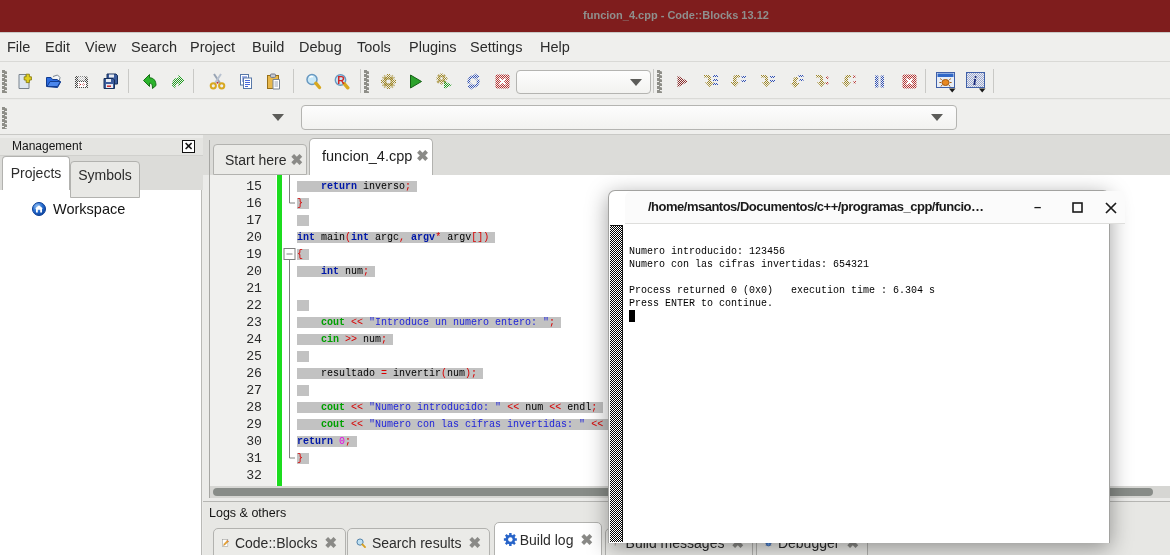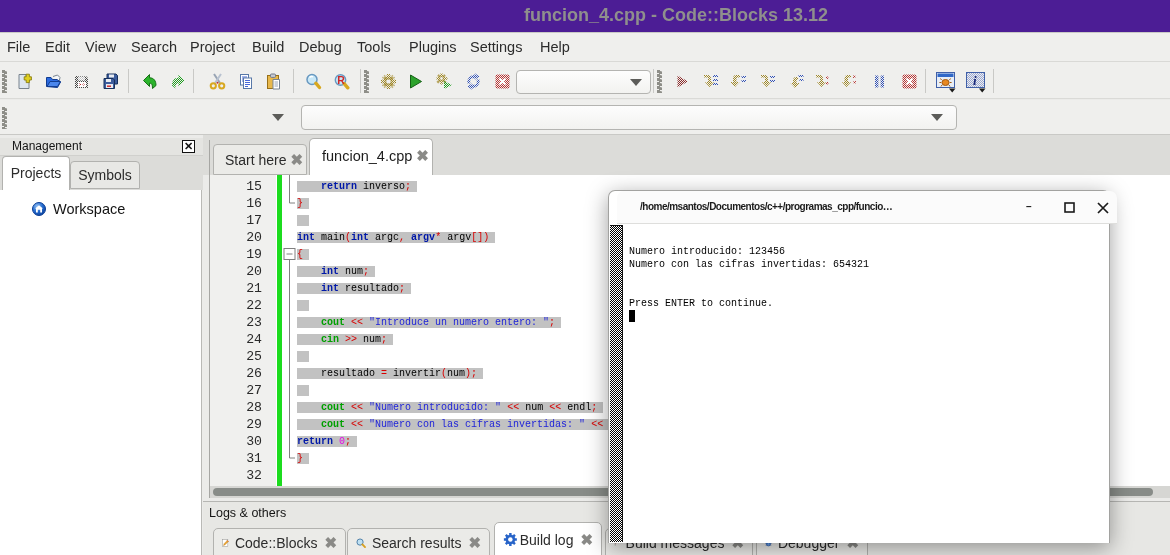--- a/index.html
+++ b/index.html
@@ -1,18 +1,18 @@
 <!DOCTYPE html>
 <html><head><meta charset="utf-8"><style>
 *{margin:0;padding:0;box-sizing:border-box}
 html,body{width:1170px;height:555px;overflow:hidden}
 body{position:relative;font-family:"Liberation Sans",sans-serif;background:#ebebe9}
 .abs{position:absolute}
 
-#titlebar{left:0;top:0;width:1170px;height:33px;background:#4c1d95;border-bottom:1px solid #c9c9c6;text-align:center;font-weight:bold;font-size:18px;color:#8f8f8d;line-height:31px;padding-left:182px}
+#titlebar{left:0;top:0;width:1170px;height:33px;background:#7f1d1d;border-bottom:1px solid #c9c9c6;text-align:center;font-weight:bold;font-size:11px;color:#8f8f8d;line-height:31px;padding-left:182px}
 #menubar{left:0;top:33px;width:1170px;height:29px;background:#efefed;border-bottom:1px solid #d9d9d6;font-size:14.5px;color:#2c2c2c}
 #menubar span{position:absolute;line-height:28px}
 #toolbar{left:0;top:62px;width:1170px;height:37px;background:#efefed;border-bottom:1px solid #dadad7}
 #comborow{left:0;top:100px;width:1170px;height:35px;background:#efefed;border-bottom:1px solid #c9c9c6}
 .grip{width:5px;background-image:radial-gradient(circle at 1.2px 1.2px,#8e8e88 34%,rgba(0,0,0,0) 42%),radial-gradient(circle at 3.8px 3.2px,#8e8e88 34%,rgba(0,0,0,0) 42%);background-size:5px 4px}
 .tsep{width:1px;background:#c9c9c6;top:69px;height:24px}
 .combo{background:linear-gradient(#fdfdfd,#f2f2f0);border:1px solid #b4b4b1;border-radius:4px}
 .carrow{position:absolute;width:0;height:0;border-left:6px solid transparent;border-right:6px solid transparent;border-top:7px solid #5c5c59}
 
 #mgmt-head{left:0;top:138px;width:203px;height:18px;background:#e4e4e1;font-size:12px;color:#141414;padding-left:12px;line-height:17px;border-bottom:1px solid #d0d0cd}
@@ -36,21 +36,21 @@
 #hthumb{left:3px;top:2px;width:940px;height:8px;background:#888c88;border-radius:4px}
 
 #logs{left:203px;top:501px;width:967px;height:54px;background:#e7e7e4;border-top:1px solid #b6b6b3}
 #logs .cap{position:absolute;left:6px;top:4px;font-size:12.5px;color:#141414}
 .ltab{position:absolute;top:26px;height:29px;background:#ebebe8;border:1px solid #b2b2af;border-radius:5px 5px 0 0;font-size:14px;color:#2c2c2c;display:flex;align-items:center;padding:0 8px;white-space:nowrap}
 .ltab.active{top:20px;height:35px;background:#fff}
 .xx{color:#8a8a87;font-weight:bold;font-size:15px;margin-left:7px}
 .xg{color:#8a8a87;font-weight:bold;font-size:15px}
 
 #term{left:608px;top:190px;width:502px;height:353px;background:#fff;border:1px solid #a2a2a0;border-bottom:none;border-radius:7px 7px 0 0;box-shadow:0 5px 22px rgba(0,0,0,.38)}
-#termtitle{position:absolute;left:8px;top:0;width:100%;height:33px;border-radius:7px 7px 0 0;background:#fbfbfb;border-bottom:1px solid #dededc;font-weight:bold;font-size:10px;letter-spacing:-0.5px;color:#1b1b1b;line-height:32px;padding-left:23px}
+#termtitle{position:absolute;left:16px;top:0;width:100%;height:33px;border-radius:7px 7px 0 0;background:#fbfbfb;border-bottom:1px solid #dededc;font-weight:bold;font-size:13px;letter-spacing:-0.5px;color:#1b1b1b;line-height:32px;padding-left:23px}
 #termbody{position:absolute;left:0;top:33px;width:500px;height:318px;background:#fff}
 #termscroll{position:absolute;left:1px;top:1px;width:13px;height:317px;border-right:1px solid #111;border-top:1px solid #111;background:#fff;background-image:conic-gradient(#000 25%,#fff 0 50%,#000 0 75%,#fff 0);background-size:2px 2px}
 .tl{position:absolute;left:20px;font-family:"Liberation Mono",monospace;font-size:10px;line-height:13px;color:#000;white-space:pre}
 .ti{position:absolute;top:11px}
 </style></head>
 <body>
 <div class="abs" id="titlebar">funcion_4.cpp - Code::Blocks 13.12</div>
 <div class="abs" id="menubar">
     <span style="left:7px">File</span>
     <span style="left:45px">Edit</span>
@@ -274,21 +274,21 @@
   <div class="carrow" style="left:272px;top:14px"></div>
   <div class="abs combo" style="left:301px;top:5px;width:656px;height:25px"></div>
   <div class="carrow" style="left:931px;top:14px"></div>
 </div>
 
 <div class="abs" id="mgmt-head">Management
   <span style="position:absolute;right:8px;top:2px;width:13px;height:13px;border:1.5px solid #111;background:#fff;line-height:11px;text-align:center;font-size:11px;font-weight:bold;color:#111">✕</span>
 </div>
 <div class="abs" id="mgmt-tabs">
   <div class="mtab" style="left:2px;top:0;width:68px;height:34px;background:#fff;border-bottom:none;line-height:32px;z-index:2">Projects</div>
-  <div class="mtab" style="left:70px;top:5px;width:70px;height:28px;background:#e8e8e5;line-height:27px;z-index:1">Symbols</div>
+  <div class="mtab" style="left:70px;top:5px;width:70px;height:37px;background:#e8e8e5;line-height:27px;z-index:1">Symbols</div>
 </div>
 <div class="abs" id="mgmt-body">
   <svg style="position:absolute;left:32px;top:12px" width="14" height="14" viewBox="0 0 14 14">
       <defs>
         <radialGradient id="wsg" cx="35%" cy="28%" r="80%">
           <stop offset="0" stop-color="#8cbcf4"></stop>
           <stop offset=".55" stop-color="#2268cc"></stop>
           <stop offset="1" stop-color="#0c3f96"></stop>
         </radialGradient>
       </defs>
@@ -331,21 +331,20 @@
     <rect x="2" y="73.5" width="11" height="11" fill="#fff"></rect>
     <path d="M4.5 79 H10.5"></path>
     <path d="M7.5 84.5 V283 H13"></path>
   </svg>
   <div class="cl" style="top:3px"><span class="sel">    <span class="k">return</span> inverso<span class="r">;</span> </span></div>
   <div class="cl" style="top:20px"><span class="sel"><span class="r">}</span> </span></div>
   <div class="cl" style="top:37px"><span class="sel">  </span></div>
   <div class="cl" style="top:54px"><span class="sel"><span class="k">int</span> main<span class="r">(</span><span class="k">int</span> argc<span class="r">,</span> <span class="k">argv</span><span class="r">*</span> argv<span class="r">[])</span> </span></div>
   <div class="cl" style="top:71px"><span class="sel"><span class="r">{</span> </span></div>
   <div class="cl" style="top:88px"><span class="sel">    <span class="k">int</span> num<span class="r">;</span> </span></div>
-  <div class="cl" style="top:105px"><span class="sel">    <span class="k">int</span> resultado<span class="r">;</span> </span></div>
   <div class="cl" style="top:122px"><span class="sel">  </span></div>
   <div class="cl" style="top:139px"><span class="sel">    <span class="g">cout</span> <span class="r">&lt;&lt;</span> <span class="s">"Introduce un numero entero: "</span><span class="r">;</span> </span></div>
   <div class="cl" style="top:156px"><span class="sel">    <span class="g">cin</span> <span class="r">&gt;&gt;</span> num<span class="r">;</span> </span></div>
   <div class="cl" style="top:173px"><span class="sel">  </span></div>
   <div class="cl" style="top:190px"><span class="sel">    resultado <span class="r">=</span> invertir<span class="r">(</span>num<span class="r">);</span> </span></div>
   <div class="cl" style="top:207px"><span class="sel">  </span></div>
   <div class="cl" style="top:224px"><span class="sel">    <span class="g">cout</span> <span class="r">&lt;&lt;</span> <span class="s">"Numero introducido: "</span> <span class="r">&lt;&lt;</span> num <span class="r">&lt;&lt;</span> endl<span class="r">;</span> </span></div>
   <div class="cl" style="top:241px"><span class="sel">    <span class="g">cout</span> <span class="r">&lt;&lt;</span> <span class="s">"Numero con las cifras invertidas: "</span> <span class="r">&lt;&lt;</span> resultado <span class="r">&lt;&lt;</span> endl<span class="r">;</span> </span></div>
   <div class="cl" style="top:258px"><span class="sel"><span class="k">return</span> <span class="m">0</span><span class="r">;</span> </span></div>
   <div class="cl" style="top:275px"><span class="sel"><span class="r">}</span> </span></div>
@@ -411,16 +410,17 @@
         <rect x="1" y="1" width="9" height="9" fill="none" stroke="#1b1b1b" stroke-width="1.6"></rect>
       </svg>
     <svg style="position:absolute;left:479px;top:10px" width="14" height="14" viewBox="0 0 14 14">
         <path d="M2 2 12 12M12 2 2 12" stroke="#1b1b1b" stroke-width="1.7"></path>
       </svg>
   </div>
   <div id="termbody">
     <div id="termscroll"></div>
     <div class="tl" style="top:21px">Numero introducido: 123456</div>
     <div class="tl" style="top:34px">Numero con las cifras invertidas: 654321</div>
+    <div class="tl" style="top:60px">Process returned 0 (0x0)   execution time : 6.304 s</div>
     <div class="tl" style="top:73px">Press ENTER to continue.</div>
     <div style="position:absolute;left:20px;top:86px;width:6px;height:12px;background:#000"></div>
   </div>
 </div>
 
 </body></html>

